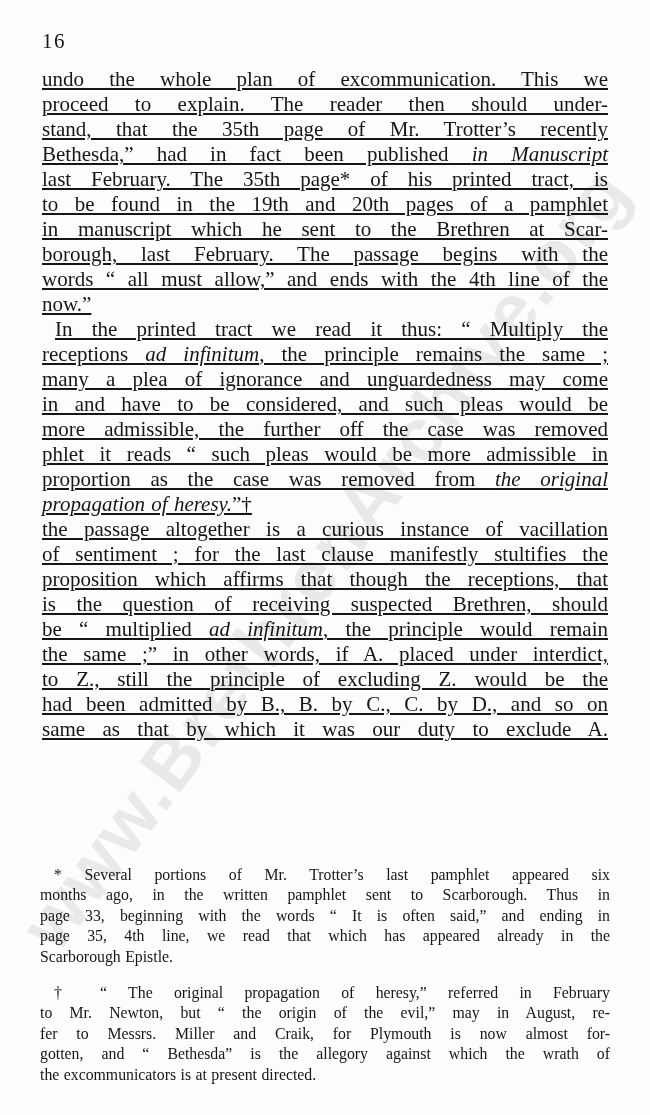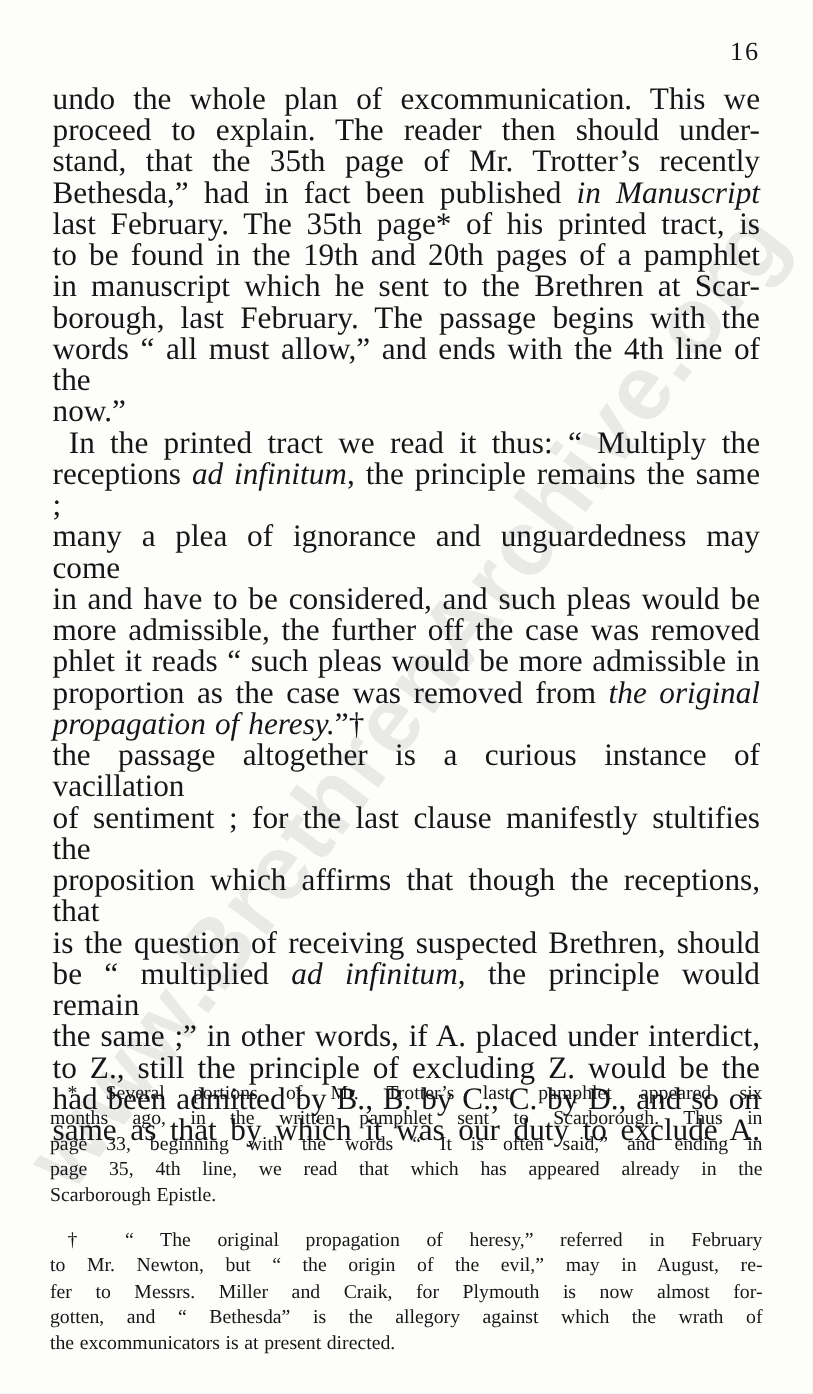--- a/index.html
+++ b/index.html
@@ -8,21 +8,21 @@
     width:650px;height:1115px;
     margin:0 auto;
     background:#fdfdfb;
     overflow:hidden;
     font-family:"Liberation Serif","DejaVu Serif",serif;
     color:#161616;
   }
   .page-number{
     position:absolute;
     top:29px;left:42px;width:566px;
-    text-align:right;
+    text-align:left;
     font-size:21px;
     letter-spacing:1.5px;
   }
   .watermark{
     position:absolute;
     left:50%;top:50%;
     transform:translate(-50%,-50%) rotate(-53deg);
     font-family:"Liberation Sans","DejaVu Sans",sans-serif;
     font-weight:bold;
     font-size:74px;
@@ -34,25 +34,26 @@
   }
   .body-block{
     position:absolute;
     left:42px;top:67px;width:566px;
   }
   .footnote-block{
     position:absolute;
     left:40px;top:849px;width:570px;
   }
   .bline{
-    font-size:25px;
+    font-size:21px;
     line-height:25px;
     text-align:justify;
     text-align-last:justify;
     word-spacing:1px;
+    text-decoration:underline;
   }
   .fline{
     font-size:15.8px;
     line-height:20.4px;
     text-align:justify;
     text-align-last:justify;
     word-spacing:0.5px;
   }
   .bline.indent{text-indent:13px;}
   .fline.indent{text-indent:14px;margin-top:16px;}

